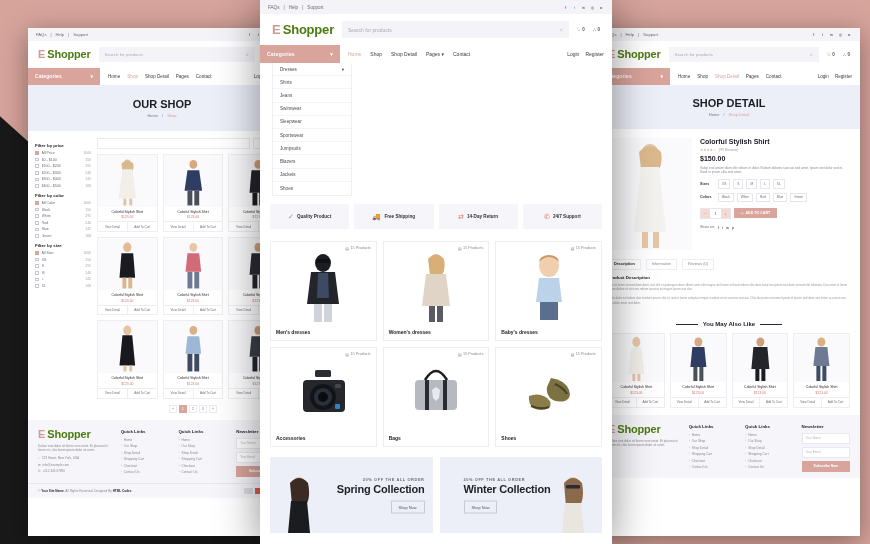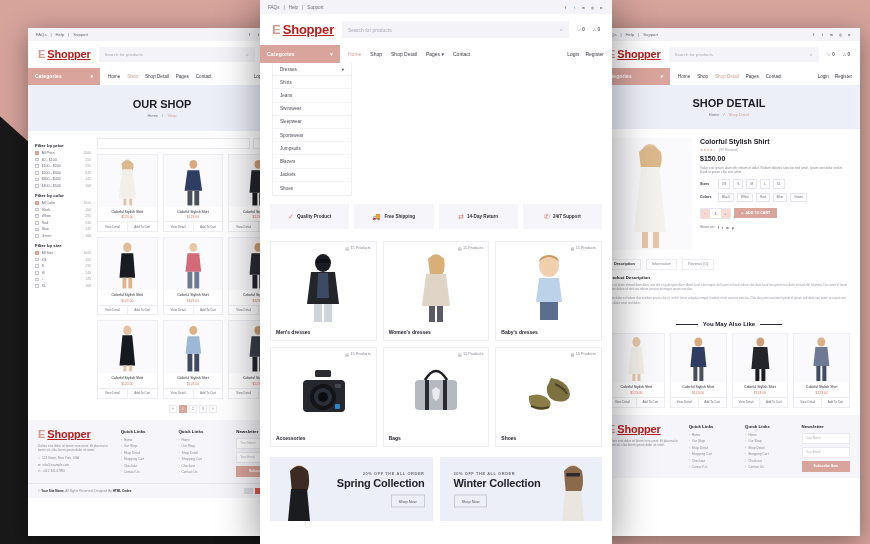--- a/index.html
+++ b/index.html
@@ -31,21 +31,21 @@
   .topbar .tl{ display:flex; gap:4px; font-size:4.2px; color:#6b6b73; }
   .topbar .tl span{ white-space:nowrap; }
   .topbar .tr{ display:flex; gap:4px; align-items:center; }
   .soc{ width:5px; height:5px; font-size:4px; color:#444; display:flex;
     align-items:center; justify-content:center; }
 
   
   .brandbar{ display:flex; align-items:center; padding:6px 10px; gap:8px; background:#fff; }
   .logo{ display:flex; align-items:baseline; gap:2px; }
   .logo .lt{ color:#d39a92; font-weight:bold; font-size:11px; line-height:1; }
-  .logo .ln{ color:#b91c1c; font-weight:bold; font-size:11px; letter-spacing:-0.2px; line-height:1;text-decoration:underline; }
+  .logo .ln{ color:#4d7c0f; font-weight:bold; font-size:11px; letter-spacing:-0.2px; line-height:1; }
   .searchbox{ flex:1; background:#f4f4f8; height:15px; display:flex;
     align-items:center; padding:0 6px; justify-content:space-between; }
   .searchbox .ph{ font-size:4.4px; color:#a9a9b4; }
   .searchbox .si{ font-size:5px; color:#9a9aa4; }
   .cartgrp{ display:flex; gap:8px; }
   .cartgrp .ci{ display:flex; align-items:center; gap:1.5px; font-size:4.5px; color:#555; }
 
   
   .navbar{ display:flex; align-items:stretch; height:17px; }
   .catbtn{ width:72px; background:#d9a49c; color:#fff; display:flex;
@@ -91,25 +91,25 @@
   .catcard{ background:#fff; border:1px solid #ededf2; height:100px; position:relative; }
   .catcard .cnt{ position:absolute; right:5px; top:4px; font-size:3.8px; color:#8a8a93;
     display:flex; align-items:center; gap:1.5px; }
   .catcard .cname{ position:absolute; left:5px; bottom:5px; font-size:5px;
     font-weight:bold; color:#22222a; }
   .catimg{ position:absolute; left:50%; top:8px; transform:translateX(-50%);
     width:56px; height:74px; }
 
   
   .offers{ display:flex; gap:7px; padding:2px 10px 10px; }
-  .offer{ flex:1; background:#eceef8; height:64px; position:relative; overflow:hidden;
+  .offer{ flex:1; background:#eceef8; height:76px; position:relative; overflow:hidden;
     display:flex; align-items:center; }
   .offer .otxt{ position:absolute; top:50%; transform:translateY(-50%); }
   .offer.left .otxt{ right:8px; text-align:right; }
-  .offer.right .otxt{ left:14px; text-align:left; }
+  .offer.right .otxt{ left:24px; text-align:left; }
   .okick{ font-size:3.9px; letter-spacing:.6px; color:#6c6c76; font-weight:bold; }
   .otitle{ font-size:11px; font-weight:bold; color:#1f1f27; margin-top:1px; letter-spacing:-.2px; }
   .obtn{ display:inline-block; margin-top:5px; border:1px solid #c9c9d6; color:#55555f;
     font-size:3.9px; padding:3px 7px; background:transparent; }
   .operson{ position:absolute; bottom:0; width:44px; height:58px; }
   .offer.left .operson{ left:7px; } .offer.right .operson{ right:7px; }
 
   
   .pagehead{ background:#eceef8; display:flex; flex-direction:column;
     align-items:center; justify-content:center; }

